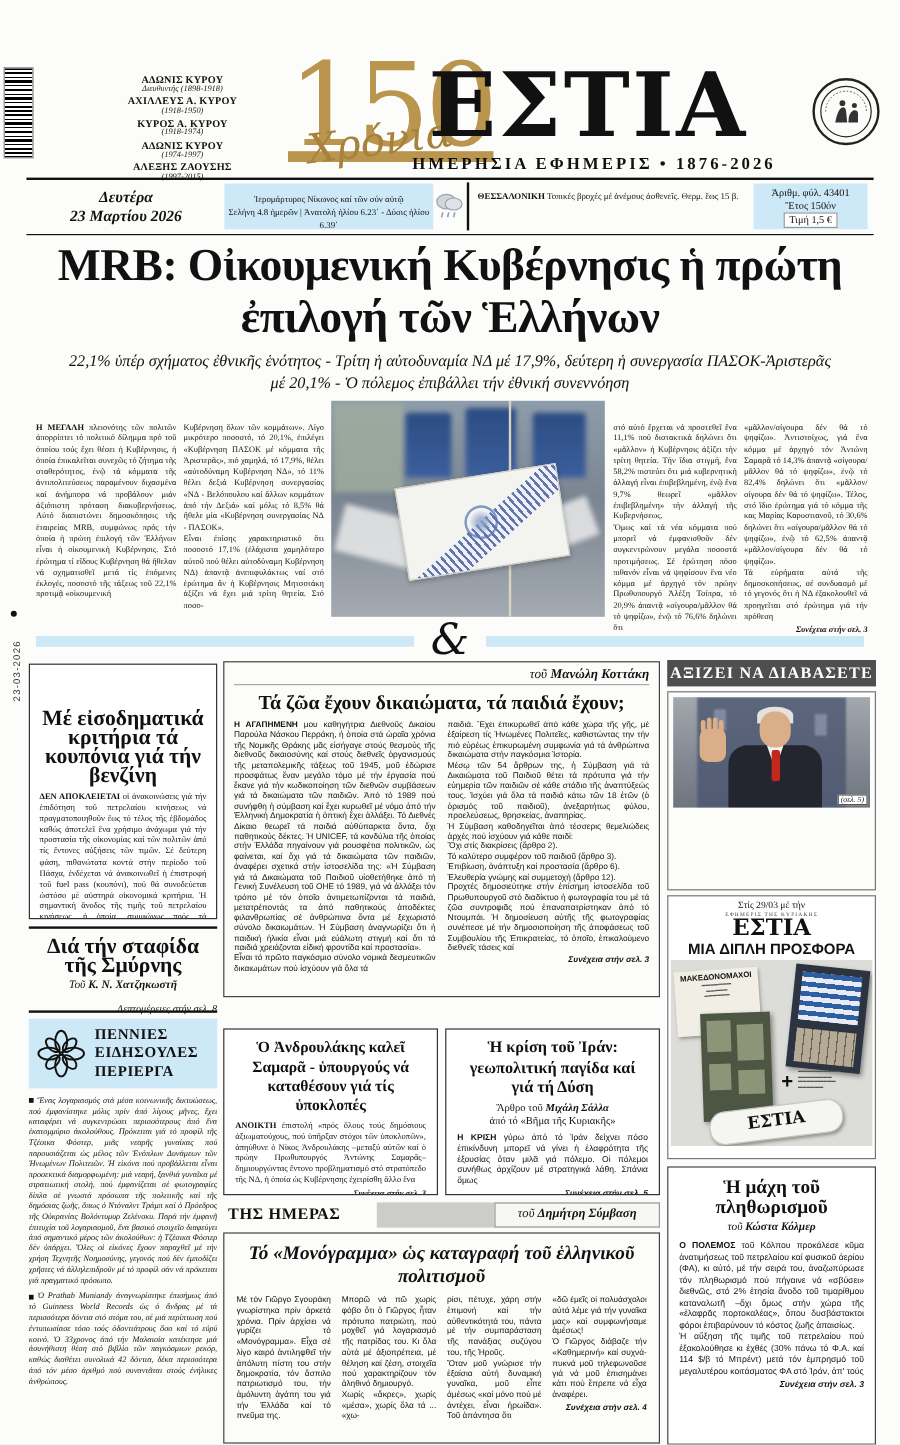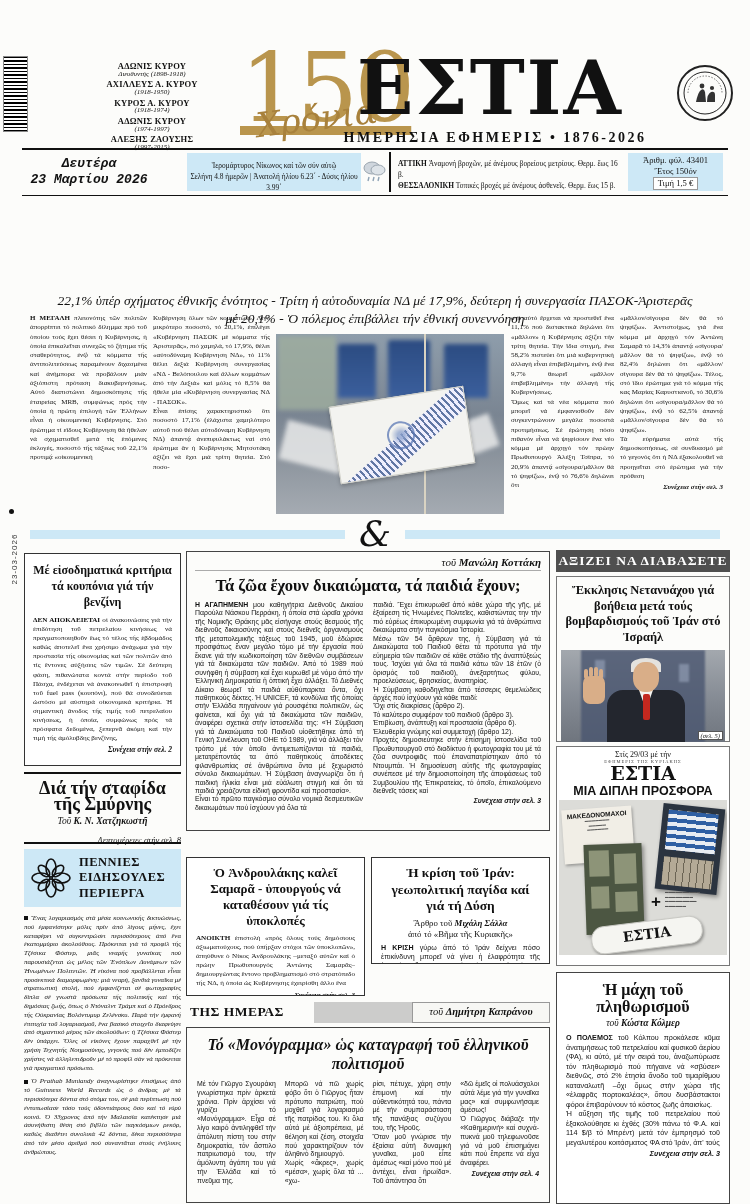--- a/index.html
+++ b/index.html
@@ -21,37 +21,37 @@
   .logo150 { left:240px; top:40px; width:240px; height:110px; color:#b headers; }
   .logo150 .num { font-family:"DejaVu Serif", serif; font-size:96px; line-height:96px; color:#b9954d; letter-spacing:-4px;text-decoration:underline; }
   .logo150 .word { position:absolute; left:16px; top:58px; font-style:italic; font-size:34px; color:#a8813c;
                    transform:rotate(-7deg); font-family:"DejaVu Serif", serif; }
   .brand { left:300px; top:48px; width:380px; text-align:center;
            font-family:"DejaVu Serif", serif; font-weight:bold; font-size:74px; line-height:80px; letter-spacing:2px; }
   .brand-sub { left:330px; top:130px; width:330px; text-align:center; font-weight:bold; font-size:14px; letter-spacing:2.5px; }
   .seal { left:676px; top:64px; }
 
   
-  .dl-date { left:14px; top:156px; width:150px; text-align:center; font-style:italic; font-weight:bold;
-             font-size:13px; line-height:16px;font-family:Liberation Mono, monospace; }
+  .dl-date { left:30px; top:156px; width:150px; text-align:center; font-style:italic; font-weight:bold;
+             font-size:13px; line-height:16px; }
   .bluebox { background:#cde8f6; }
   .dl-saint { left:187px; top:153px; width:174px; height:38px; font-size:7.4px; line-height:11px;
               text-align:center; padding-top:7px; }
   .dl-vrule { left:389px; top:152px; width:2px; height:40px; background:#111; }
   .dl-weather-txt { left:398px; top:158px; width:224px; font-size:7.4px; line-height:11px; }
   .dl-issue { left:628px; top:153px; width:95px; height:38px; text-align:center; font-size:8.6px; line-height:11px; padding-top:2px; }
   .price-pill { display:inline-block; background:#fff; border:1px solid #999; padding:0 4px; }
 
   
   .headline { left:35px; top:199px; width:680px; text-align:center; font-weight:bold;
               font-size:38px; line-height:44px; letter-spacing:-0.5px; }
   .deck { left:55px; top:292px; width:640px; text-align:center; font-style:italic; font-size:13.5px; line-height:17.5px; }
 
   
-  .lead-col { top:314px; height:205px; font-size:7px; line-height:9.3px; overflow:hidden; }
+  .lead-col { top:352px; height:205px; font-size:7px; line-height:9.3px; overflow:hidden; }
   .lead-c1 { left:30px;  width:117px; }
   .lead-c2 { left:153px; width:117px; }
   .lead-c4 { left:511px; width:103px; }
   .lead-c5 { left:620px; width:103px; }
   .leadin { font-weight:bold; }
   .contin { display:block; text-align:right; font-weight:bold; font-style:italic; margin-top:2px; }
 
   .photo-ballot { left:276px; top:334px; width:228px; height:180px; overflow:hidden;
                   background:linear-gradient(180deg,#8e9dab 0%,#7a8592 45%,#8d959e 70%,#a5abb2 100%); }
   .pb-blur { filter:blur(2px); }
@@ -67,21 +67,21 @@
   .pb-string { position:absolute; left:148px; top:0; width:2px; height:180px; background:#d9d3c2; }
 
   .amp-row { left:30px; top:516px; width:690px; height:36px; display:flex; align-items:center; gap:14px; }
   .amp-bar { flex:1; height:9px; background:#cde8f6; }
   .amp { font-family:"DejaVu Serif", serif; font-style:italic; font-size:36px; line-height:36px; }
 
   
   .box { border:1px solid #333; background:#fff; }
   .fuel-box { left:24px; top:553px; width:157px; height:213px; padding:8px 8px; overflow:hidden; }
   .art-title { font-weight:bold; text-align:center; }
-  .fuel-box .art-title { font-size:12px; line-height:16px; margin-bottom:6px; }
+  .fuel-box .art-title { font-size:18px; line-height:16px; margin-bottom:6px;margin-top:28px; }
   .smallbody { font-size:7.1px; line-height:9.1px; }
   .lrule1 { left:24px; top:772px; width:157px; height:2px; }
   .smyrna { left:24px; top:780px; width:157px; text-align:center; }
   .smyrna .art-title { font-size:18px; line-height:16px; }
   .smyrna .byline { font-size:9.5px; margin-top:4px; }
   .smyrna .detail { font-style:italic; font-size:8.5px; text-align:right; margin-top:9px; }
   .lrule2 { left:24px; top:842px; width:157px; height:2px; }
   .pennies-head { left:24px; top:849px; width:157px; height:58px; display:flex; align-items:center; gap:6px; padding-left:5px; }
   .pennies-head .pt { font-weight:bold; font-size:12.5px; line-height:15.5px; letter-spacing:0.5px; }
   .pennies-body { left:24px; top:914px; width:157px; height:286px; font-style:italic; font-size:6.9px;
@@ -93,21 +93,21 @@
   .kott-box { left:186px; top:551px; width:364px; height:280px; border:1px solid #444; padding:4px 8px 6px; overflow:hidden; }
   .kott-by { text-align:right; font-size:11px; border-bottom:1px solid #aaa; padding-bottom:2px; }
   .by-i { font-style:italic; } .by-b { font-style:italic; font-weight:bold; }
   .kott-title { text-align:center; font-weight:bold; font-size:16.5px; line-height:19px; margin:5px 0 6px; }
   .kott-cols { display:flex; gap:10px; height:238px; overflow:hidden; }
   .kott-col { flex:1; font-size:6.9px; line-height:8.45px; }
 
   
   .andr-box { left:186px; top:857px; width:179px; height:139px; padding:7px 9px; overflow:hidden; }
   .andr-box .art-title { font-size:13px; line-height:16px; margin-bottom:5px; }
-  .iran-box { left:371px; top:857px; width:179px; height:107px; padding:7px 9px; overflow:hidden; }
+  .iran-box { left:371px; top:857px; width:179px; height:139px; padding:7px 9px; overflow:hidden; }
   .iran-box .art-title { font-size:13.5px; line-height:16.5px; }
   .iran-by { text-align:center; font-size:8.8px; line-height:11px; margin:3px 0 4px; }
 
   
   .band { left:186px; top:1002px; width:364px; height:21px; }
   .band-label { position:absolute; left:4px; top:2px; font-weight:bold; font-size:13.5px; letter-spacing:0.5px; }
   .band-gray { position:absolute; left:128px; top:0; right:0; bottom:0; background:#cccccb; }
   .band-by { position:absolute; right:0; top:0; width:138px; height:21px; background:#f7f7f4; border:1px solid #999;
              text-align:center; font-size:10.5px; padding-top:3px; }
   .mono-box { left:186px; top:1027px; width:364px; height:176px; border:1px solid #444; padding:7px 10px; overflow:hidden; }
@@ -210,41 +210,41 @@
   </svg>
 
   <div class="abs rule" style="left:22px; top:148px; width:706px; height:2px;"></div>
 
   <div class="abs dl-date">
     <div>Δευτέρα</div>
     <div>23 Μαρτίου 2026</div>
   </div>
   <div class="abs bluebox dl-saint">
     <div>Ἱερομάρτυρος Νίκωνος καί τῶν σύν αὐτῷ</div>
-    <div>Σελήνη 4.8 ἡμερῶν | Ἀνατολή ἡλίου 6.23΄ - Δύσις ἡλίου 3.99΄</div>
+    <div>Σελήνη 4.8 ἡμερῶν | Ἀνατολή ἡλίου 6.23΄ - Δύσις ἡλίου 6.39΄</div>
   </div>
   <svg class="abs" style="left:362px; top:158px;" width="24" height="26" viewBox="0 0 24 26">
     <ellipse cx="10" cy="10" rx="8" ry="6" fill="#cfd6dd" stroke="#9aa5af" stroke-width="1"></ellipse>
     <ellipse cx="16" cy="12" rx="7" ry="5" fill="#dde3e8" stroke="#9aa5af" stroke-width="1"></ellipse>
     <line x1="7" y1="19" x2="6" y2="23" stroke="#8fa3b5" stroke-width="1.4"></line>
     <line x1="12" y1="19" x2="11" y2="23" stroke="#8fa3b5" stroke-width="1.4"></line>
     <line x1="17" y1="19" x2="16" y2="23" stroke="#8fa3b5" stroke-width="1.4"></line>
   </svg>
   <div class="abs dl-vrule"></div>
   <div class="abs dl-weather-txt">
-    <div><strong>ΑΤΤΙΚΗ</strong><span> Ἀναμονή βροχῶν, μέ ἀνέμους βορείους μετρίους. Θερμ. ἕως 16 β.</span></div>
     <div><strong>ΘΕΣΣΑΛΟΝΙΚΗ</strong><span> Τοπικές βροχές μέ ἀνέμους ἀσθενεῖς. Θερμ. ἕως 15 β.</span></div>
   </div>
   <div class="abs bluebox dl-issue">
     <div>Ἀριθμ. φύλ. 43401</div>
     <div>Ἔτος 150όν</div>
     <div><span class="price-pill">Τιμή 1,5 €</span></div>
   </div>
   <div class="abs rule" style="left:22px; top:195px; width:706px; height:1px;"></div>
 
+  <h1 class="abs headline">MRB: Οἰκουμενική Κυβέρνησις ἡ πρώτη ἐπιλογή τῶν Ἑλλήνων</h1>
   <div class="abs deck">22,1% ὑπέρ σχήματος ἐθνικῆς ἑνότητος - Τρίτη ἡ αὐτοδυναμία ΝΔ μέ 17,9%, δεύτερη ἡ συνεργασία ΠΑΣΟΚ-Ἀριστερᾶς μέ 20,1% - Ὁ πόλεμος ἐπιβάλλει τήν ἐθνική συνεννόηση</div>
 
   <div class="abs lead-col lead-c1 just pre"><span class="leadin">Η ΜΕΓΑΛΗ</span><span> πλειονότης τῶν πολιτῶν ἀπορρίπτει τό πολιτικό δίλημμα πρό τοῦ ὁποίου τούς ἔχει θέσει ἡ Κυβέρνησις, ἡ ὁποία ἐπικαλεῖται συνεχῶς τό ζήτημα τῆς σταθερότητος, ἐνῷ τά κόμματα τῆς ἀντιπολιτεύσεως παραμένουν διχασμένα καί ἀνήμπορα νά προβάλουν μιάν ἀξιόπιστη πρόταση διακυβερνήσεως. Αὐτό διαπιστώνει δημοσκόπησις τῆς ἑταιρείας MRB, συμφώνως πρός τήν ὁποία ἡ πρώτη ἐπιλογή τῶν Ἑλλήνων εἶναι ἡ οἰκουμενική Κυβέρνησις. Στό ἐρώτημα τί εἴδους Κυβέρνηση θά ἤθελαν νά σχηματισθεῖ μετά τίς ἑπόμενες ἐκλογές, ποσοστό τῆς τάξεως τοῦ 22,1% προτιμᾷ «οἰκουμενική</span></div>
   <div class="abs lead-col lead-c2 just pre">Κυβέρνηση ὅλων τῶν κομμάτων». Λίγο μικρότερο ποσοστό, τό 20,1%, ἐπιλέγει «Κυβέρνηση ΠΑΣΟΚ μέ κόμματα τῆς Ἀριστερᾶς», πιό χαμηλά, τό 17,9%, θέλει «αὐτοδύναμη Κυβέρνηση ΝΔ», τό 11% θέλει δεξιά Κυβέρνηση συνεργασίας «ΝΔ - Βελόπουλου καί ἄλλων κομμάτων ἀπό τήν Δεξιά» καί μόλις τό 8,5% θά ἤθελε μία «Κυβέρνηση συνεργασίας ΝΔ - ΠΑΣΟΚ».
 Εἶναι ἐπίσης χαρακτηριστικό ὅτι ποσοστό 17,1% (ἐλάχιστα χαμηλότερο αὐτοῦ πού θέλει αὐτοδύναμη Κυβέρνηση ΝΔ) ἀπαντᾷ ἀνεπιφυλάκτως ναί στό ἐρώτημα ἄν ἡ Κυβέρνησις Μητσοτάκη ἀξίζει νά ἔχει μιά τρίτη θητεία. Στό ποσο-</div>
 
   <div class="abs photo-ballot">
     <div class="pb-map pb-blur"></div>
     <div class="pb-booth pb-blur" style="left:62px; top:10px; width:38px; height:54px;"></div>
     <div class="pb-booth pb-blur" style="left:112px; top:6px; width:42px; height:58px;"></div>
@@ -336,40 +336,39 @@
     <div class="iran-by">
       <div><span>Ἄρθρο τοῦ </span><span class="by-b">Μιχάλη Σάλλα</span></div>
       <div>ἀπό τό «Βῆμα τῆς Κυριακῆς»</div>
     </div>
     <div class="smallbody sans just"><span class="leadin">Η ΚΡΙΣΗ</span><span> γύρω ἀπό τό Ἰράν δείχνει πόσο ἐπικίνδυνη μπορεῖ νά γίνει ἡ ἐλαφρότητα τῆς ἐξουσίας ὅταν μιλᾶ γιά πόλεμο. Οἱ πόλεμοι συνήθως ἀρχίζουν μέ στρατηγικά λάθη. Σπάνια ὅμως</span><span class="contin">Συνέχεια στήν σελ. 5</span></div>
   </div>
 
   <div class="abs band">
     <div class="band-gray"></div>
     <div class="band-label">ΤΗΣ ΗΜΕΡΑΣ</div>
-    <div class="band-by"><span class="by-i">τοῦ </span><span class="by-b">Δημήτρη Καπράνου</span></div>
+    <div class="band-by"><span class="by-i">τοῦ </span><span class="by-b">Δημήτρη Σύμβαση</span></div>
   </div>
 
   <div class="abs mono-box">
     <div class="mono-title">Τό «Μονόγραμμα» ὡς καταγραφή τοῦ ἑλληνικοῦ πολιτισμοῦ</div>
     <div class="mono-cols sans">
       <div class="mono-col just pre">Μέ τόν Γιῶργο Σγουράκη γνωρίστηκα πρίν ἀρκετά χρόνια. Πρίν ἀρχίσει νά γυρίζει τό «Μονόγραμμα». Εἶχα σέ λίγο καιρό ἀντιληφθεῖ τήν ἀπόλυτη πίστη του στήν δημοκρατία, τόν ἄσπιλο πατριωτισμό του, τήν ἀμόλυντη ἀγάπη του γιά τήν Ἑλλάδα καί τό πνεῦμα της.</div>
       <div class="mono-col just pre">Μπορῶ νά πῶ χωρίς φόβο ὅτι ὁ Γιῶργος ἦταν πρότυπο πατριώτη, πού μοχθεῖ γιά λογαριασμό τῆς πατρίδας του. Κι ὅλα αὐτά μέ ἀξιοπρέπεια, μέ θέληση καί ζέση, στοιχεῖα πού χαρακτηρίζουν τόν ἀληθινό δημιουργό.
 Χωρίς «ἄκρες», χωρίς «μέσα», χωρίς ὅλα τά ... «χω-</div>
       <div class="mono-col just pre">ρίσι, πέτυχε, χάρη στήν ἐπιμονή καί τήν αὐθεντικότητά του, πάντα μέ τήν συμπαράσταση τῆς πανάξιας συζύγου του, τῆς Ἡροῦς.
 Ὅταν μοῦ γνώρισε τήν ἐξαίσια αὐτή δυναμική γυναῖκα, μοῦ εἶπε ἀμέσως «καί μόνο πού μέ ἀντέχει, εἶναι ἡρωίδα». Τοῦ ἀπάντησα ὅτι</div>
       <div class="mono-col just pre"><span>«δῶ ἐμεῖς οἱ πολυάσχολοι αὐτά λέμε γιά τήν γυναῖκα μας» καί συμφωνήσαμε ἀμέσως!
 Ὁ Γιῶργος διάβαζε τήν «Καθημερινή» καί συχνά-πυκνά μοῦ τηλεφωνοῦσε γιά νά μοῦ ἐπισημάνει κάτι πού ἔπρεπε νά εἶχα ἀναφέρει.</span><span class="contin">Συνέχεια στήν σελ. 4</span></div>
     </div>
   </div>
 
   <div class="abs aks-head">ΑΞΙΖΕΙ ΝΑ ΔΙΑΒΑΣΕΤΕ</div>
 
   <div class="abs net-box">
-    <div class="net-title">Ἔκκλησις Νετανυάχου γιά βοήθεια μετά τούς βομβαρδισμούς τοῦ Ἰράν στό Ἰσραήλ</div>
     <div class="net-photo">
       <div class="np-banner"></div>
       <div class="np-mark" style="left:34px; top:10px; width:10px; height:18px;"></div>
       <div class="np-mark" style="left:118px; top:14px; width:10px; height:18px;"></div>
       <div class="np-body"></div>
       <div class="np-shirt"></div>
       <div class="np-tie"></div>
       <div class="np-hair"></div>
       <div class="np-face"></div>
       <div class="np-hand">

